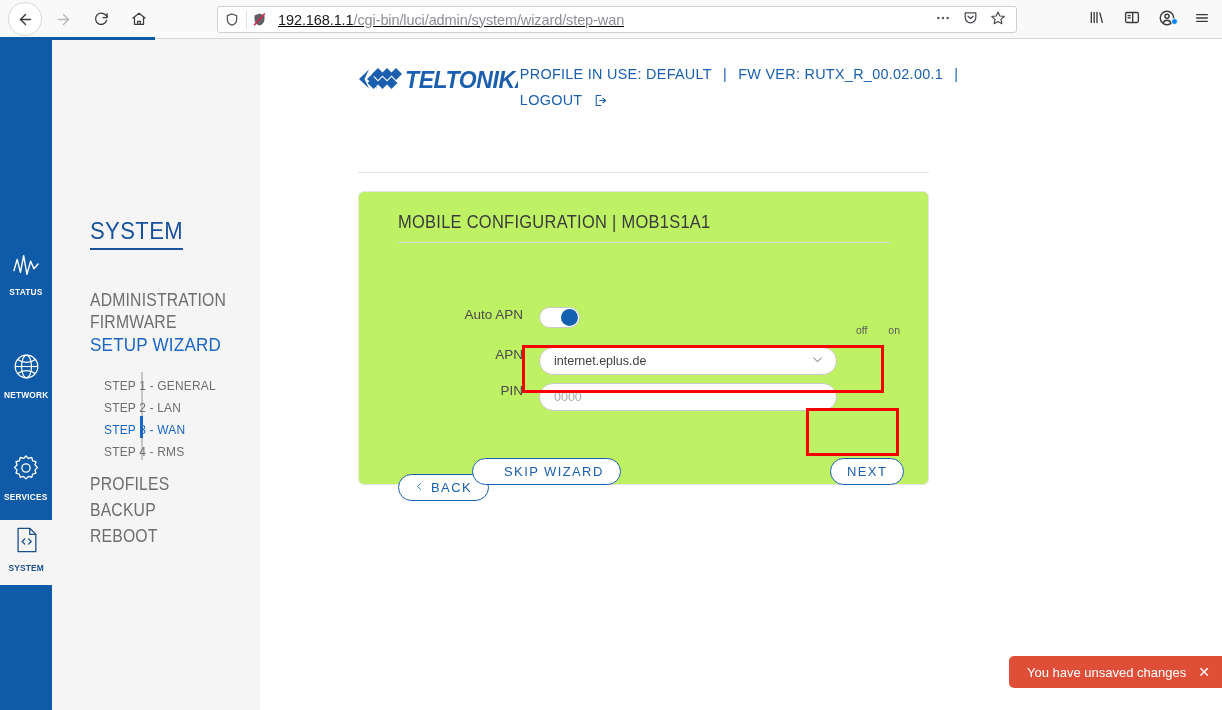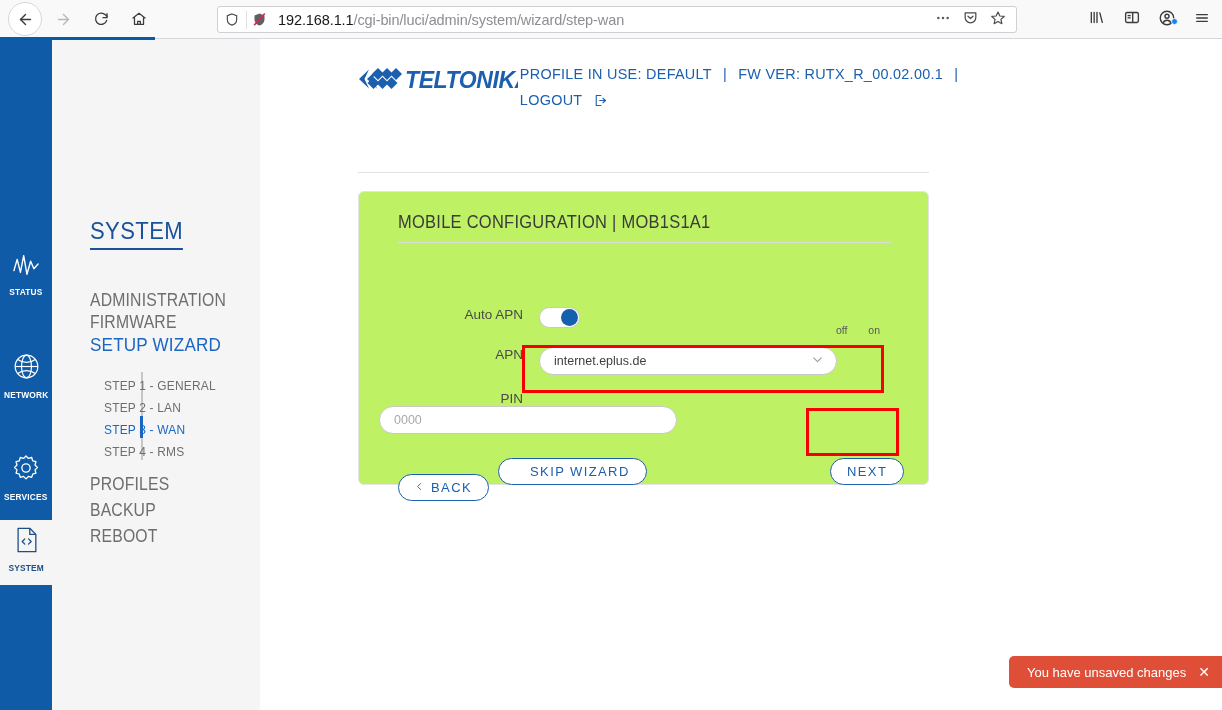--- a/index.html
+++ b/index.html
@@ -26,21 +26,21 @@
   }
   .nav-btn.back-ring { border: 1px solid #d8d8dc; background: #fff; }
   .nav-btn svg { display: block; }
 
   #urlbar-wrap {
     position: absolute; left: 217px; top: 6px;
     width: 800px; height: 27px;
     background: #ffffff;
     border: 1px solid #cfcfd4;
     border-radius: 3px;
-    display: flex; align-items: center;
+    display: flex; align-items: center; text-decoration: underline;
   }
   #shield-icon-box { width: 28px; display: flex; justify-content: center; align-items: center; }
   #tracker-icon-box { width: 26px; display: flex; justify-content: center; align-items: center;
       border-left: 1px solid #e0e0e4; height: 18px; }
   #url-text {
     flex: 1; font-size: 14.5px; color: #8d8d94;
     white-space: nowrap; overflow: hidden; padding-left: 6px;
     letter-spacing: -0.1px;
   }
   #url-text b { color: #18181b; font-weight: 400; }
@@ -177,21 +177,21 @@
     width: 41px; height: 21px; border-radius: 11px;
     background: #fff; border: 1px solid #c9c9c9;
     position: relative;
   }
   #toggle-knob {
     position: absolute; right: 1px; top: 1px;
     width: 17px; height: 17px; border-radius: 50%;
     background: #1260ae;
   }
   #toggle-labels {
-    position: absolute; left: 576px; top: 285px;
+    position: absolute; left: 596px; top: 285px;
     width: 44px; display: flex; justify-content: space-between;
     font-size: 10.5px; color: #5a5a5a;
   }
 
   
   .field {
     width: 298px; height: 28px;
     border: 1px solid #c9c9c9; border-radius: 14px;
     background: #fff;
     display: flex; align-items: center;
@@ -213,21 +213,21 @@
   
   .btn {
     height: 27px; border: 1px solid #1b5fae; border-radius: 14px;
     background: #fff; color: #1b5fae;
     font-family: "Liberation Sans Narrow", "Liberation Sans", sans-serif;
     font-size: 13px; letter-spacing: 1.4px;
     display: inline-flex; align-items: center; justify-content: center;
     padding: 0 16px; white-space: nowrap;
   }
   #btn-back { position: absolute; left: 39px; top: 282px; justify-content: space-between; }
-  #btn-skip { position: absolute; left: 139px; top: 266px; padding-left: 31px; }
+  #btn-skip { position: absolute; left: 113px; top: 266px; padding-left: 31px; }
   #btn-next { position: absolute; left: 471px; top: 266px; }
 
   
   #toast {
     position: absolute; right: 0; bottom: 22px;
     background: #df4f38; color: #fff;
     border-top-left-radius: 5px; border-bottom-left-radius: 5px;
     height: 32px; display: flex; align-items: center; gap: 12px;
     padding: 0 12px 0 18px; font-size: 13px;
   }
@@ -468,21 +468,21 @@
         <div class="field">
           <span>internet.eplus.de</span>
           <span class="chev">
             <svg width="13" height="13" viewBox="0 0 24 24" fill="none" stroke="#9a9a9a" stroke-width="2" stroke-linecap="round" stroke-linejoin="round">
                 <polyline points="5 9 12 16 19 9"></polyline>
               </svg>
           </span>
         </div>
       </div>
 
-      <div class="form-row" style="left:20px; top:199px;flex-direction:column;">
+      <div class="form-row" style="left:20px; top:191px;">
         <span class="form-label">PIN</span>
         <div class="field">
           <span class="ph">0000</span>
         </div>
       </div>
 
       <div class="btn" id="btn-back">
         <span style="display:inline-block; margin-right:7px; vertical-align:-1px;">
           <svg width="9" height="11" viewBox="0 0 24 24" fill="none" stroke="#1b5fae" stroke-width="2.4" stroke-linecap="round" stroke-linejoin="round">
               <polyline points="15 4 7 12 15 20"></polyline>

